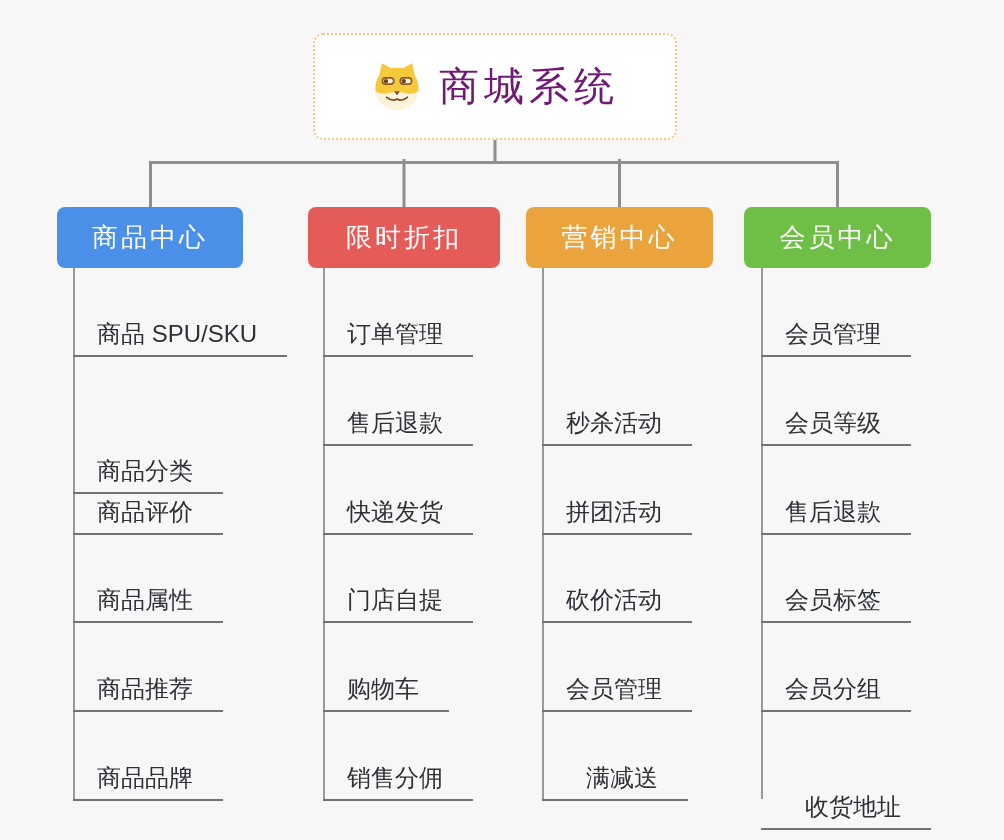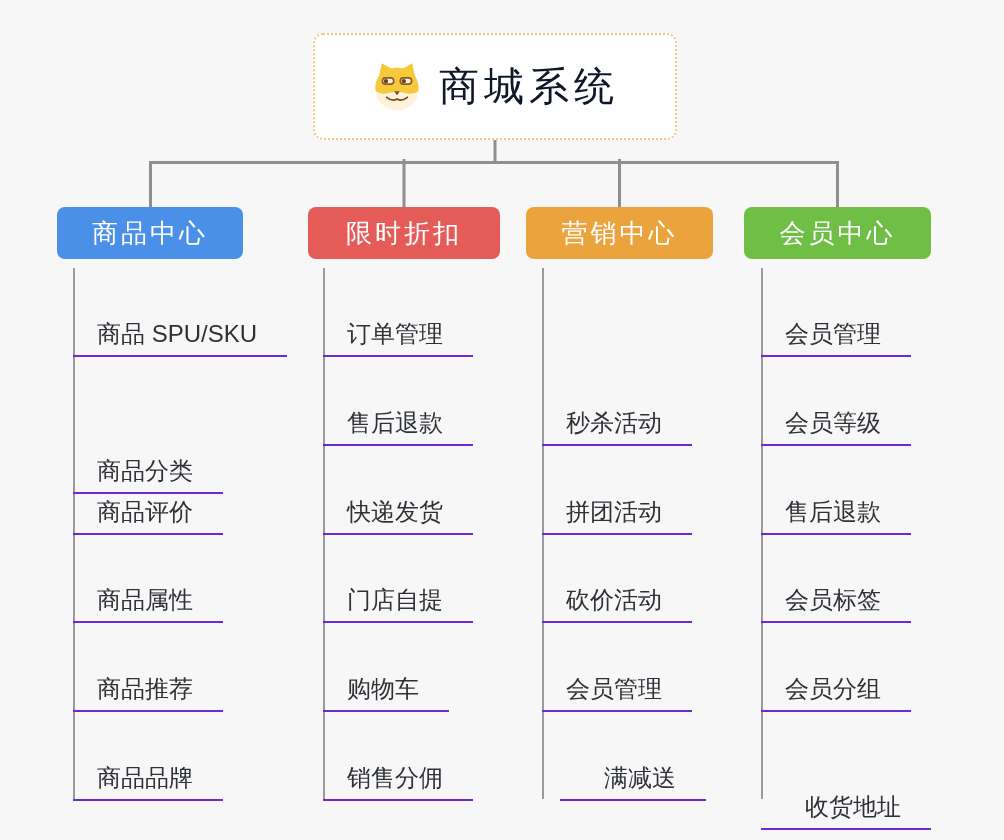--- a/index.html
+++ b/index.html
@@ -39,21 +39,21 @@
     font-size: 40px;
     letter-spacing: 5px;
     font-weight: 400;
     white-space: nowrap;
   }
   .dog-icon { display: inline-flex; }
   
   .branch-header {
     position: absolute;
     top: 207px;
-    height: 52px;
+    height: 61px;
     border-radius: 8px;
     color: #ffffff;
     font-size: 26px;
     letter-spacing: 3px;
     display: flex;
     align-items: center;
     justify-content: center;
     box-sizing: border-box;
     white-space: nowrap;
     cursor: default;
@@ -67,21 +67,21 @@
     background: #9a9a9a;
   }
   
   .leaf-node {
     position: absolute;
     display: inline-block;
     padding: 4px 30px 4px 24px;
     line-height: 34px;
     font-size: 24px;
     color: #2e3135;
-    border-bottom: 2px solid #6d28d9;
+    border-bottom: 2px solid #737373;
     white-space: nowrap;
     cursor: default;
   }
 </style>
 </head>
 <body>
 
 <div class="canvas">
 
   <svg class="connectors" viewBox="0 0 1004 840" xmlns="http://www.w3.org/2000/svg">
@@ -101,21 +101,21 @@
         <ellipse cx="24" cy="25" rx="20" ry="19.5" fill="#fdf3da"></ellipse>
         <path d="M4.2,26.5 C8,30.5 16,29.5 24,26.8 C32,29.5 40,30.5 43.8,26.5 C45,13 36,5.2 24,5.2 C12,5.2 3,13 4.2,26.5 Z" fill="#f6c93b"></path>
         <rect x="10.5" y="14.6" width="10.5" height="5.8" rx="2.9" fill="#fcf2d9" stroke="#8a5a26" stroke-width="1.5"></rect>
         <rect x="27" y="14.6" width="10.5" height="5.8" rx="2.9" fill="#fcf2d9" stroke="#8a5a26" stroke-width="1.5"></rect>
         <circle cx="13.8" cy="17.5" r="2" fill="#6e431c"></circle>
         <circle cx="30.3" cy="17.5" r="2" fill="#6e431c"></circle>
         <path d="M21.4 27 h5.2 l-2.6 3.6 Z" fill="#7c4a1e"></path>
         <path d="M14.5 32.5 q5 4.2 9.5 1.6 q4.5 2.6 9.5 -1.6" stroke="#7c4a1e" stroke-width="1.6" fill="none" stroke-linecap="round"></path>
       </svg>
     </span>
-    <span class="root-title" style="color: #0f172a;">商城系统</span>
+    <span class="root-title" style="color: #701a75;">商城系统</span>
   </div>
 
   <div class="branch-header" style="left: 57px; width: 186px; background: rgb(74, 144, 232);">商品中心</div>
   <div class="branch-header" style="left: 308px; width: 192px; background: rgb(229, 91, 88);">限时折扣</div>
   <div class="branch-header" style="left: 526px; width: 187px; background: rgb(235, 164, 61);">营销中心</div>
   <div class="branch-header" style="left: 744px; width: 187px; background: rgb(111, 190, 69);">会员中心</div>
 
   <div class="branch-line" style="left:73px;"></div>
   <div class="branch-line" style="left:323px;"></div>
   <div class="branch-line" style="left:542px;"></div>
@@ -132,21 +132,21 @@
   <div class="leaf-node" style="left:323px;top:402px;">售后退款</div>
   <div class="leaf-node" style="left:323px;top:491px;">快递发货</div>
   <div class="leaf-node" style="left:323px;top:579px;">门店自提</div>
   <div class="leaf-node" style="left:323px;top:668px;">购物车</div>
   <div class="leaf-node" style="left:323px;top:757px;">销售分佣</div>
 
   <div class="leaf-node" style="left:542px;top:402px;">秒杀活动</div>
   <div class="leaf-node" style="left:542px;top:491px;">拼团活动</div>
   <div class="leaf-node" style="left:542px;top:579px;">砍价活动</div>
   <div class="leaf-node" style="left:542px;top:668px;">会员管理</div>
-  <div class="leaf-node" style="left:560px;top:757px;padding-left:44px;">满减送</div>
+  <div class="leaf-node" style="left:542px;top:757px;padding-left:44px;">满减送</div>
 
   <div class="leaf-node" style="left:761px;top:313px;">会员管理</div>
   <div class="leaf-node" style="left:761px;top:402px;">会员等级</div>
   <div class="leaf-node" style="left:761px;top:491px;">售后退款</div>
   <div class="leaf-node" style="left:761px;top:579px;">会员标签</div>
   <div class="leaf-node" style="left:761px;top:668px;">会员分组</div>
   <div class="leaf-node" style="left:761px;top:786px;padding-left:44px;">收货地址</div>
 
 </div>
 

